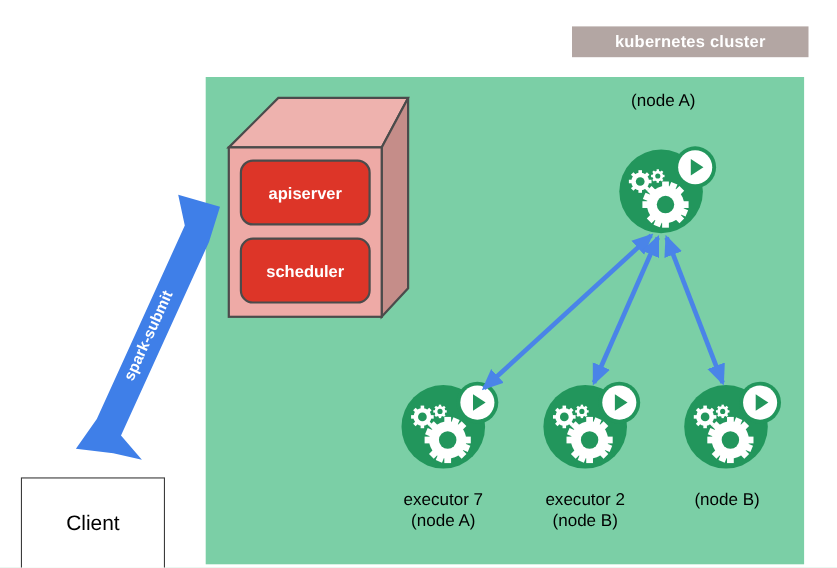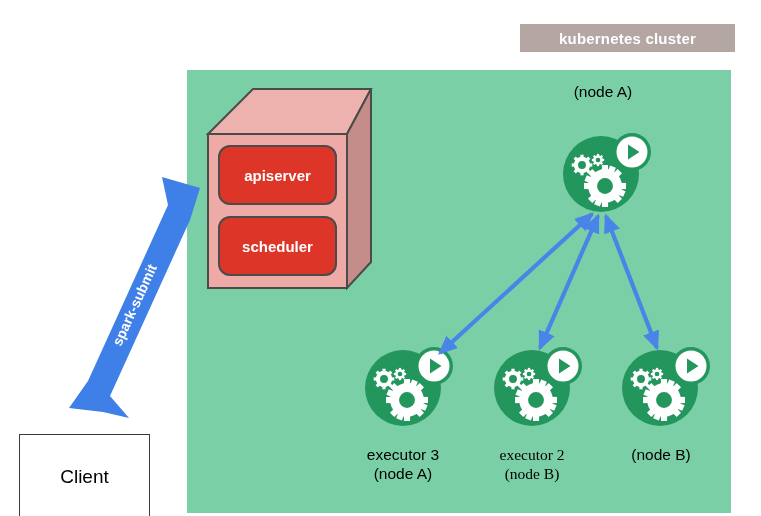--- a/index.html
+++ b/index.html
@@ -114,24 +114,24 @@
 
   <div class="abs" id="client-box">
     <span class="label">Client</span>
   </div>
 
   <div class="abs node-caption" style="left:528px; top:66px; width:150px;">
     <div>(node A)</div>
   </div>
 
   <div class="abs node-caption" style="left:338px; top:429px; width:130px;">
-    <div>executor 3</div>
+    <div>executor 7</div>
     <div>(node A)</div>
   </div>
-  <div class="abs node-caption" style="left:467px; top:429px; width:130px;font-family:Liberation Serif, serif;">
+  <div class="abs node-caption" style="left:467px; top:429px; width:130px;">
     <div>executor 2</div>
     <div>(node B)</div>
   </div>
   <div class="abs node-caption" style="left:596px; top:429px; width:130px;">
     <div>(node B)</div>
   </div>
 
   <svg id="vec" viewBox="0 0 761 516">
     <defs>
 

